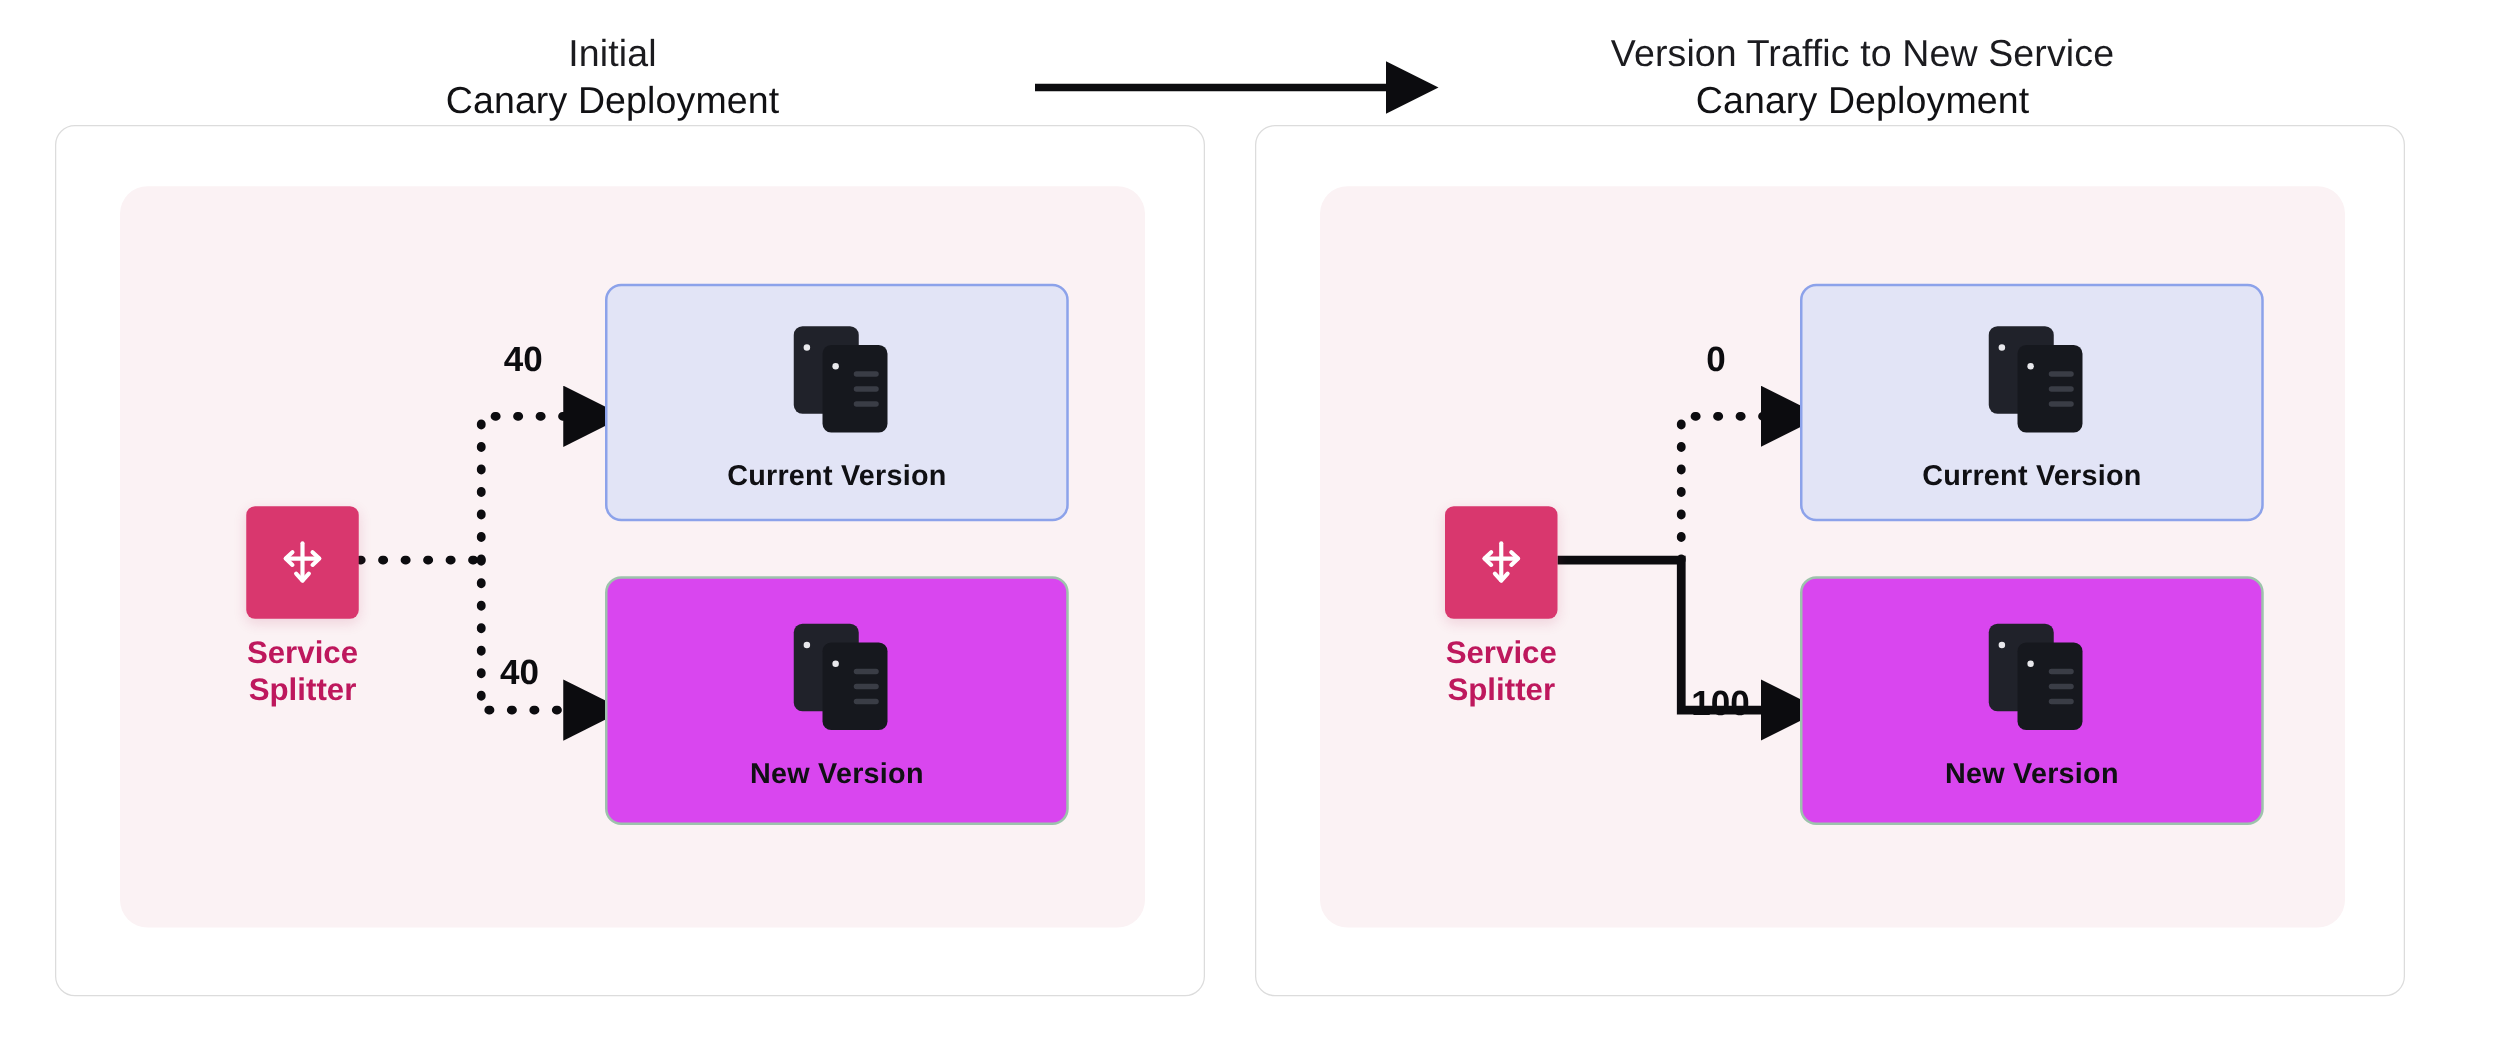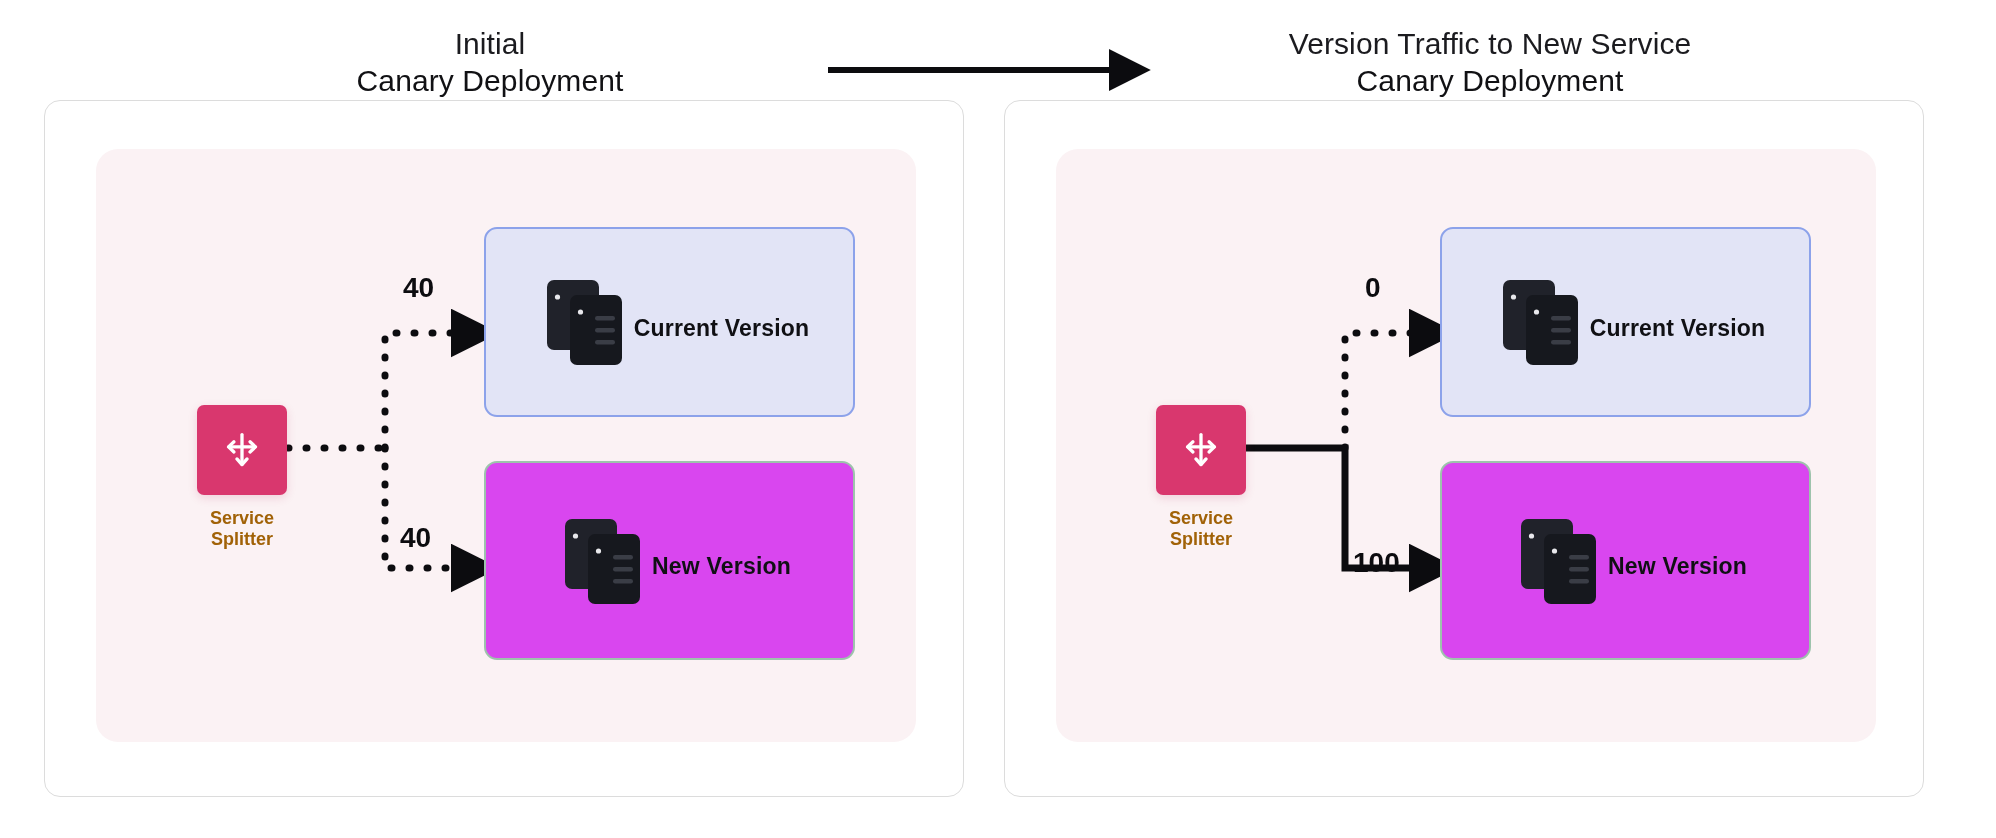--- a/index.html
+++ b/index.html
@@ -39,20 +39,21 @@
     color: #111114;
     line-height: 1.28;
     letter-spacing: .1px;
   }
 
   
   .vbox {
     position: absolute;
     border-radius: 13px;
     display: flex;
+    flex-direction: column;
     align-items: center;
     justify-content: center;
   }
   .vbox.blue { background: #e2e4f6; border: 2.4px solid #8ca2ea; }
   .vbox.green { background: #d946ef; border: 2.4px solid #9dc3ac; text-align: right; }
   .vbox-label {
     font-size: 23px;
     font-weight: 700;
     color: #101014;
     letter-spacing: .2px;
@@ -67,23 +68,23 @@
     background: #d9376e;
     border-radius: 7px;
     display: flex; align-items: center; justify-content: center;
     box-shadow: 0 3px 10px rgba(180,40,90,.16);
   }
   .splitter-label {
     position: absolute;
     left: 50%;
     transform: translateX(-50%);
     text-align: center;
-    font-size: 18px;
+    font-size: 25px;
     font-weight: 700;
-    color: #a16207;
+    color: #be185d;
     line-height: 1.18;
     white-space: nowrap;
   }
 
   
   .flow-label {
     position: absolute;
     font-size: 28px;
     font-weight: 700;
     color: #0c0c0f;

